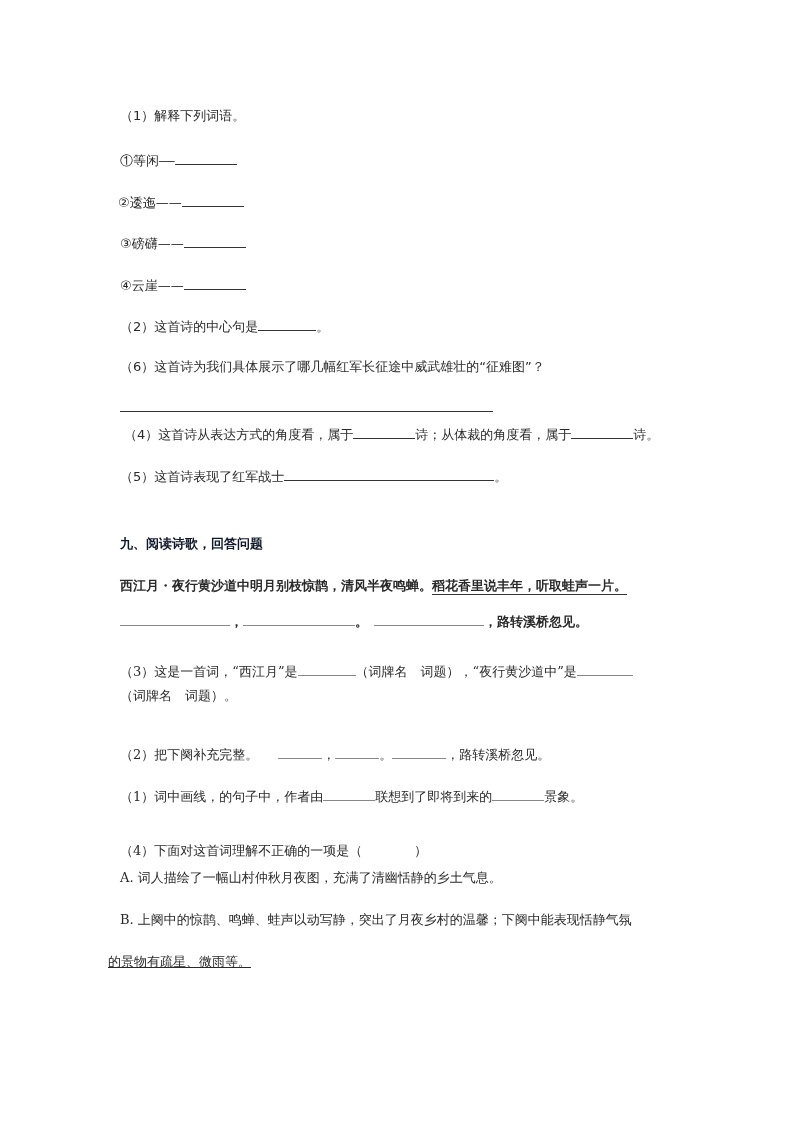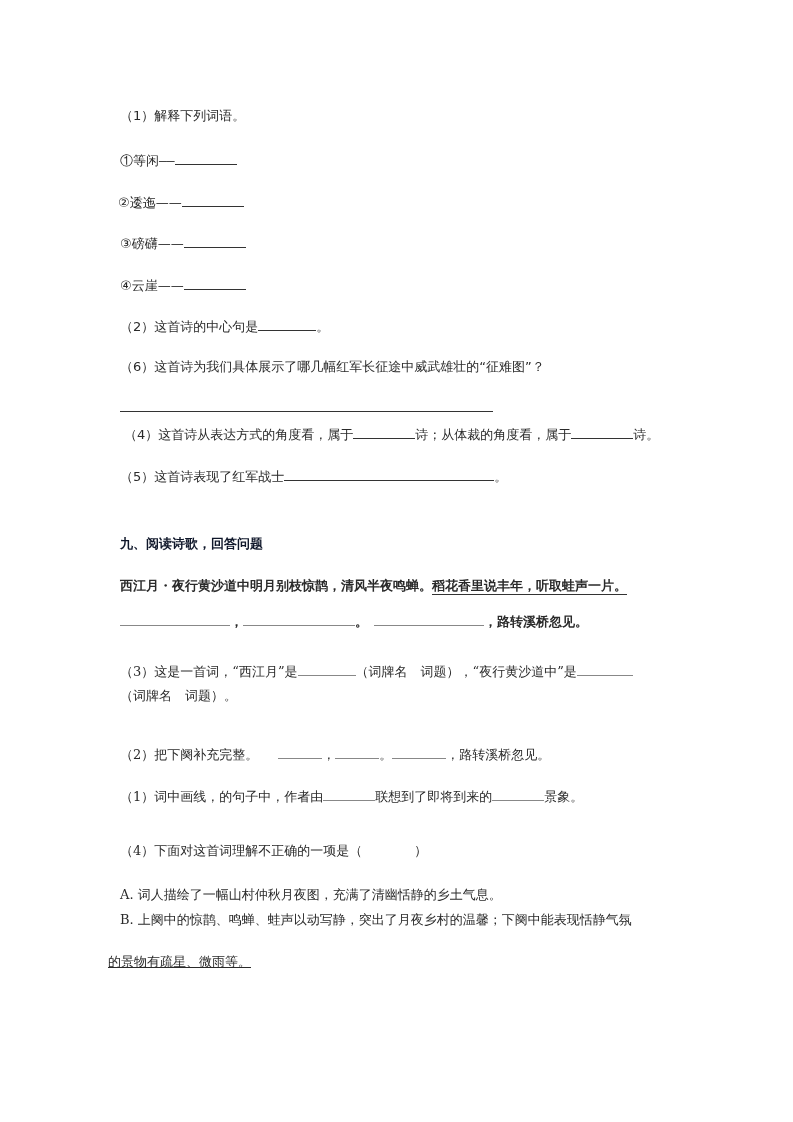--- a/index.html
+++ b/index.html
@@ -69,20 +69,20 @@
 <div class="line serifish" style="left:120px; top:745px;">
   <span>（2）把下阕补充完整。</span><span class="gap" style="width:20px;"></span><span class="blank light" style="width:44px;"></span><span>，</span><span class="blank light" style="width:44px;"></span><span>。</span><span class="blank light" style="width:54px;"></span><span>，路转溪桥忽见。</span>
 </div>
 
 <div class="line serifish" style="left:120px; top:787px;">
   <span>（1）词中画线，的句子中，作者由</span><span class="blank light" style="width:52px;"></span><span>联想到了即将到来的</span><span class="blank light" style="width:52px;"></span><span>景象。</span>
 </div>
 
 <div class="line serifish" style="left:120px; top:828px;margin-top:15px;">（4）下面对这首词理解不正确的一项是（　　　　）</div>
 
-<div class="line serifish" style="left:120px; top:870px;margin-top:17px;">
+<div class="line serifish" style="left:120px; top:870px;">
   <span>A.</span> <span>词人描绘了一幅山村仲秋月夜图，充满了清幽恬静的乡土气息。</span>
 </div>
 
 <div class="line serifish" style="left:120px; top:912px;">
   <span>B.</span> <span>上阕中的惊鹊、鸣蝉、蛙声以动写静，突出了月夜乡村的温馨；下阕中能表现恬静气氛</span>
 </div>
 <div class="line serifish" style="left:108px; top:954px;text-decoration:underline;">的景物有疏星、微雨等。</div>
 
 </body></html>

